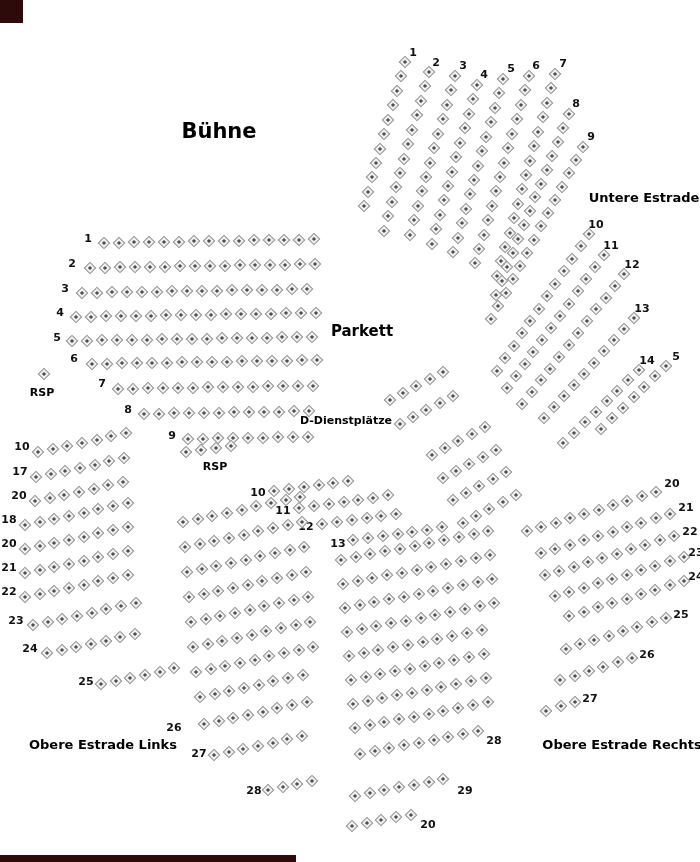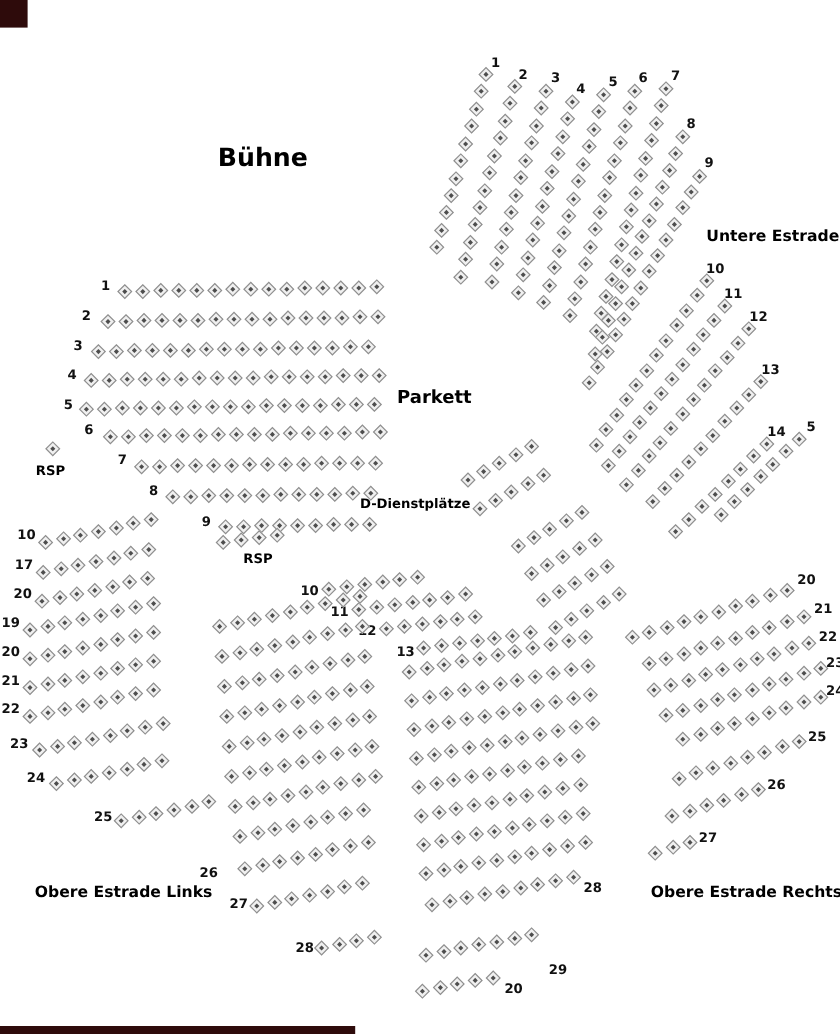--- a/index.html
+++ b/index.html
@@ -476,21 +476,21 @@
     <span class="seat" style="left: 109.361px; top: 461.407px;"></span>
     <span class="seat" style="left: 124.033px; top: 458.288px;"></span>
     <span class="rlabel" style="left: 19px; top: 495px;">20</span>
     <span class="seat" style="left: 35px; top: 501px;"></span>
     <span class="seat" style="left: 49.6722px; top: 497.881px;"></span>
     <span class="seat" style="left: 64.3444px; top: 494.763px;"></span>
     <span class="seat" style="left: 79.0166px; top: 491.644px;"></span>
     <span class="seat" style="left: 93.6889px; top: 488.525px;"></span>
     <span class="seat" style="left: 108.361px; top: 485.407px;"></span>
     <span class="seat" style="left: 123.033px; top: 482.288px;"></span>
-    <span class="rlabel" style="left: 9px; top: 519px;">19</span>
+    <span class="rlabel" style="left: 9px; top: 519px;">18</span>
     <span class="seat" style="left: 25px; top: 525px;"></span>
     <span class="seat" style="left: 39.6722px; top: 521.881px;"></span>
     <span class="seat" style="left: 54.3444px; top: 518.763px;"></span>
     <span class="seat" style="left: 69.0166px; top: 515.644px;"></span>
     <span class="seat" style="left: 83.6889px; top: 512.525px;"></span>
     <span class="seat" style="left: 98.3611px; top: 509.407px;"></span>
     <span class="seat" style="left: 113.033px; top: 506.288px;"></span>
     <span class="seat" style="left: 127.705px; top: 503.169px;"></span>
     <span class="rlabel" style="left: 9px; top: 543px;">20</span>
     <span class="seat" style="left: 25px; top: 549px;"></span>
@@ -723,21 +723,21 @@
     <span class="rlabel" style="left: 494px; top: 740px;">28</span>
     <span class="seat" style="left: 360px; top: 754px;"></span>
     <span class="seat" style="left: 374.724px; top: 751.138px;"></span>
     <span class="seat" style="left: 389.449px; top: 748.276px;"></span>
     <span class="seat" style="left: 404.173px; top: 745.414px;"></span>
     <span class="seat" style="left: 418.898px; top: 742.551px;"></span>
     <span class="seat" style="left: 433.622px; top: 739.689px;"></span>
     <span class="seat" style="left: 448.346px; top: 736.827px;"></span>
     <span class="seat" style="left: 463.071px; top: 733.965px;"></span>
     <span class="seat" style="left: 477.795px; top: 731.103px;"></span>
-    <span class="rlabel" style="left: 465px; top: 808px;">29</span>
+    <span class="rlabel" style="left: 465px; top: 790px;">29</span>
     <span class="seat" style="left: 355px; top: 796px;"></span>
     <span class="seat" style="left: 369.724px; top: 793.138px;"></span>
     <span class="seat" style="left: 384.449px; top: 790.276px;"></span>
     <span class="seat" style="left: 399.173px; top: 787.414px;"></span>
     <span class="seat" style="left: 413.898px; top: 784.551px;"></span>
     <span class="seat" style="left: 428.622px; top: 781.689px;"></span>
     <span class="seat" style="left: 443.346px; top: 778.827px;"></span>
     <span class="rlabel" style="left: 428px; top: 824px;">20</span>
     <span class="seat" style="left: 352px; top: 826px;"></span>
     <span class="seat" style="left: 366.724px; top: 823.138px;"></span>

